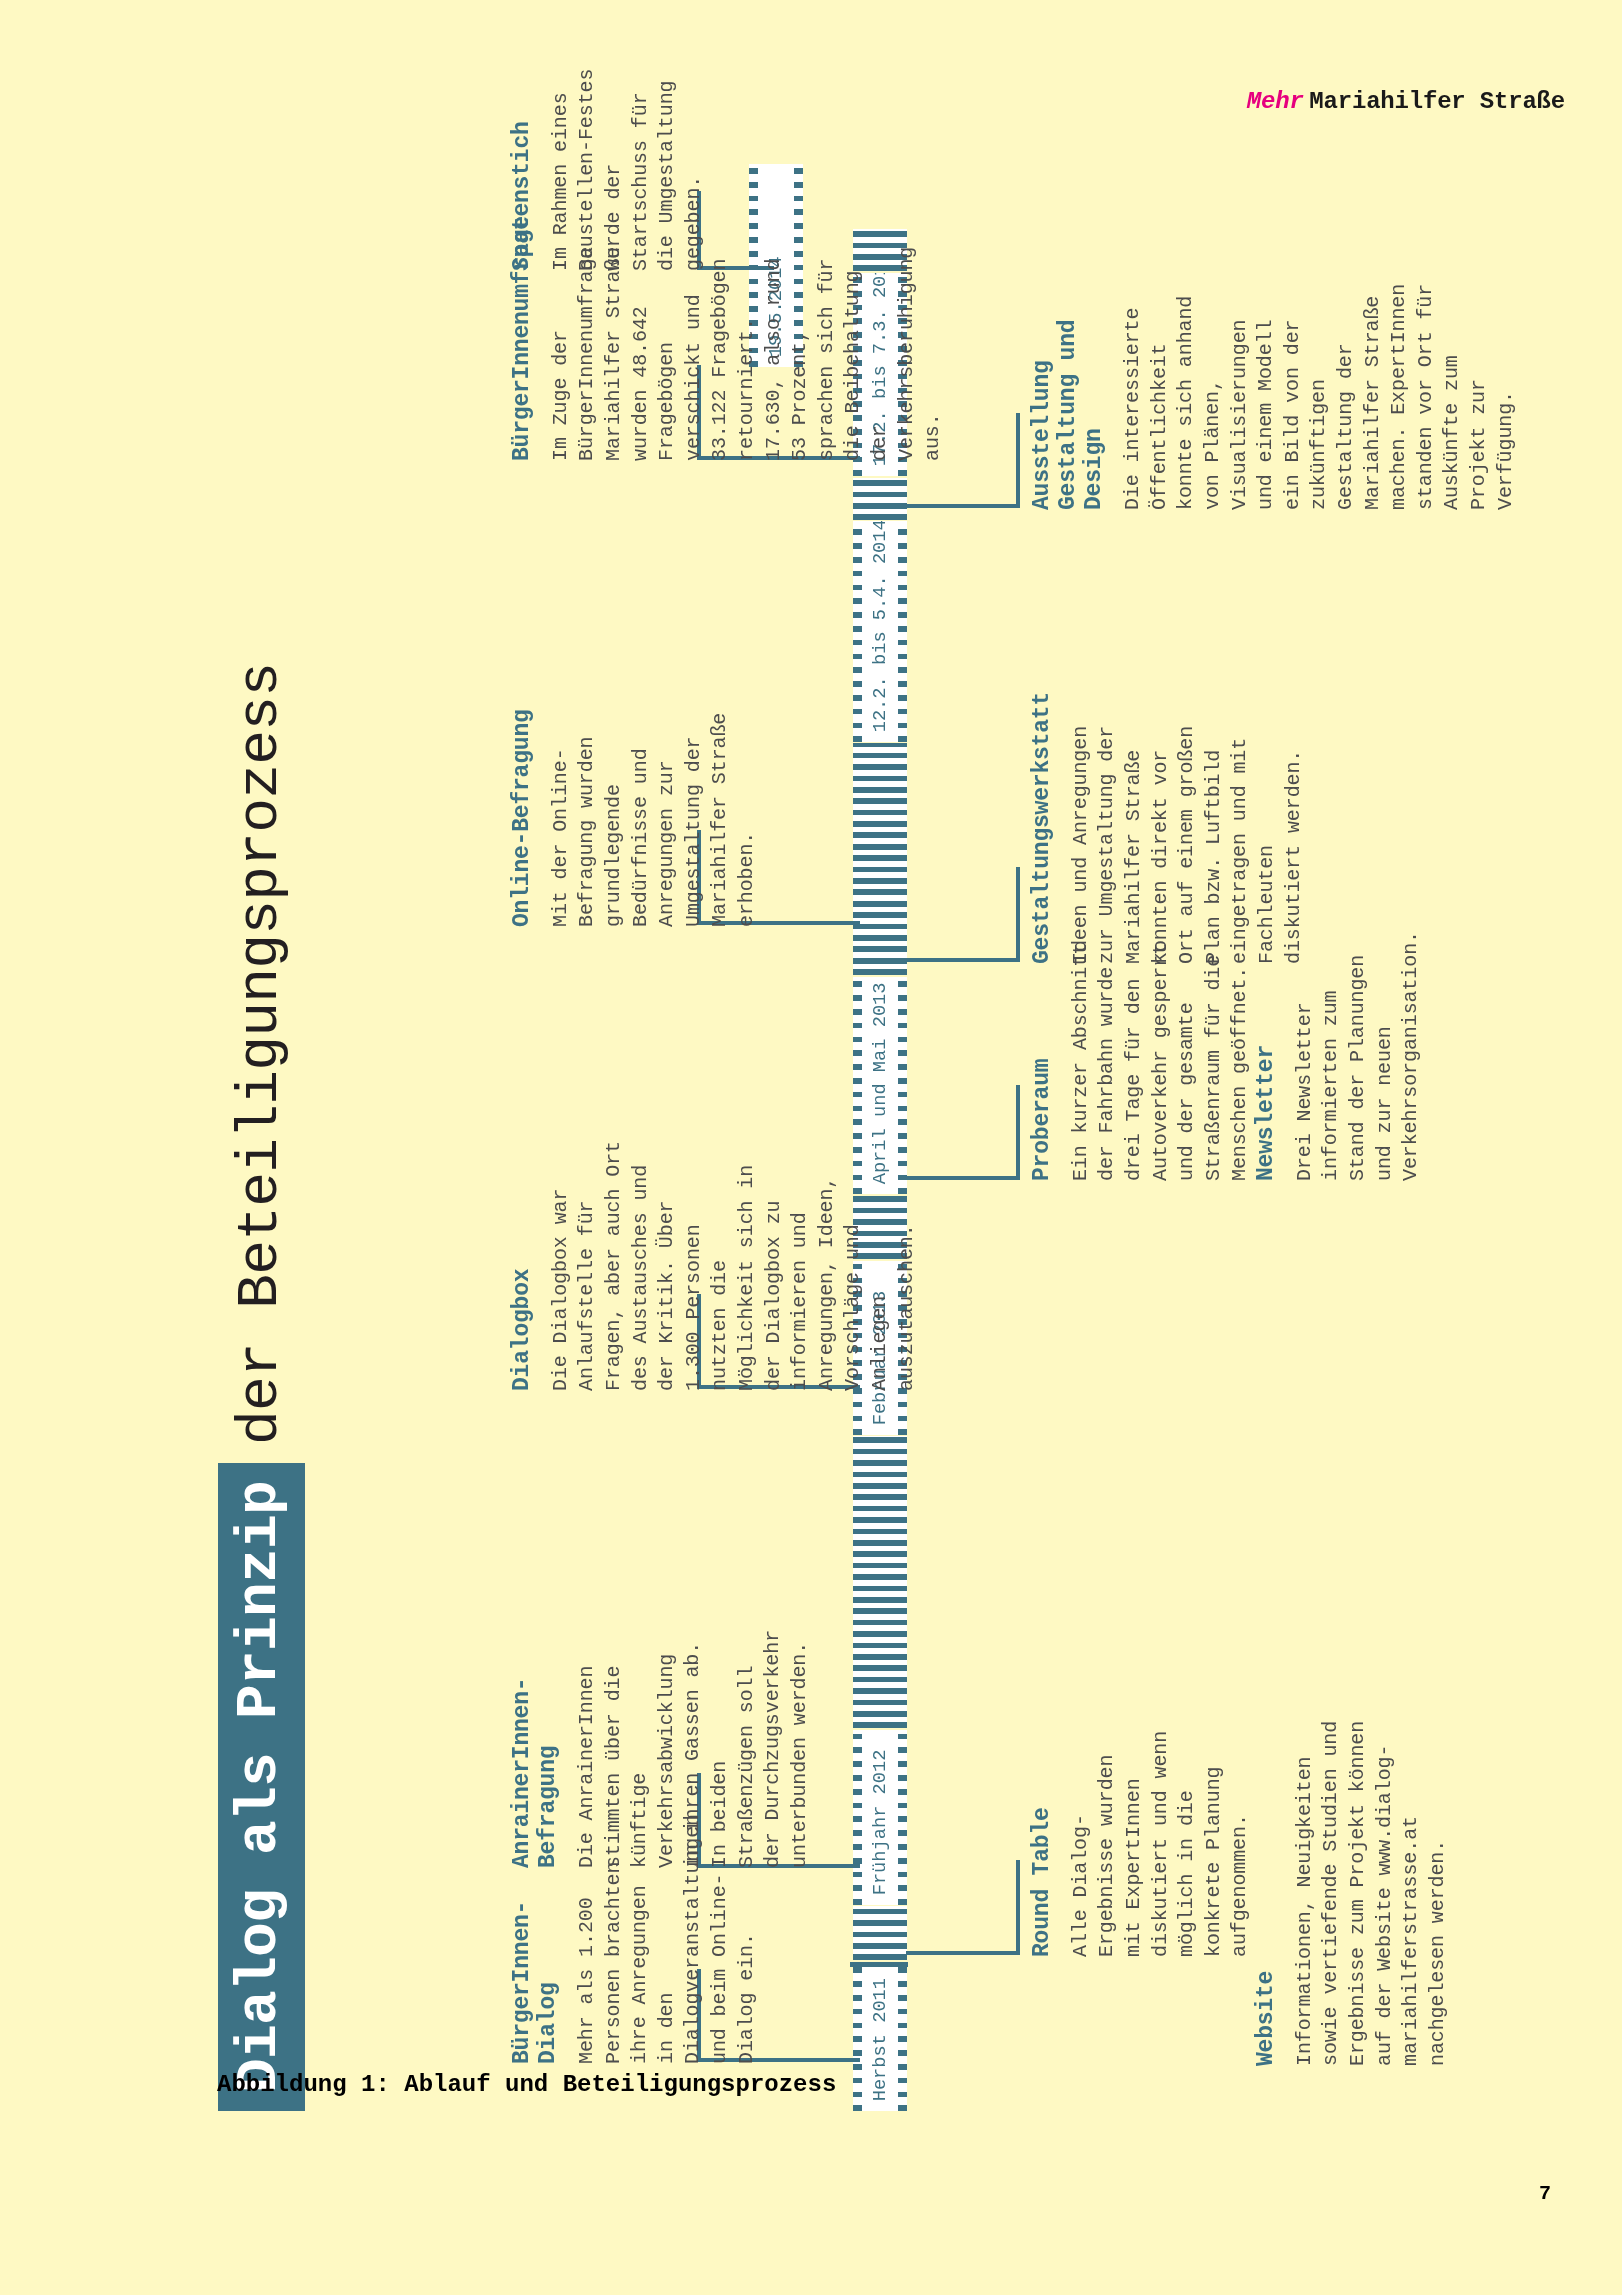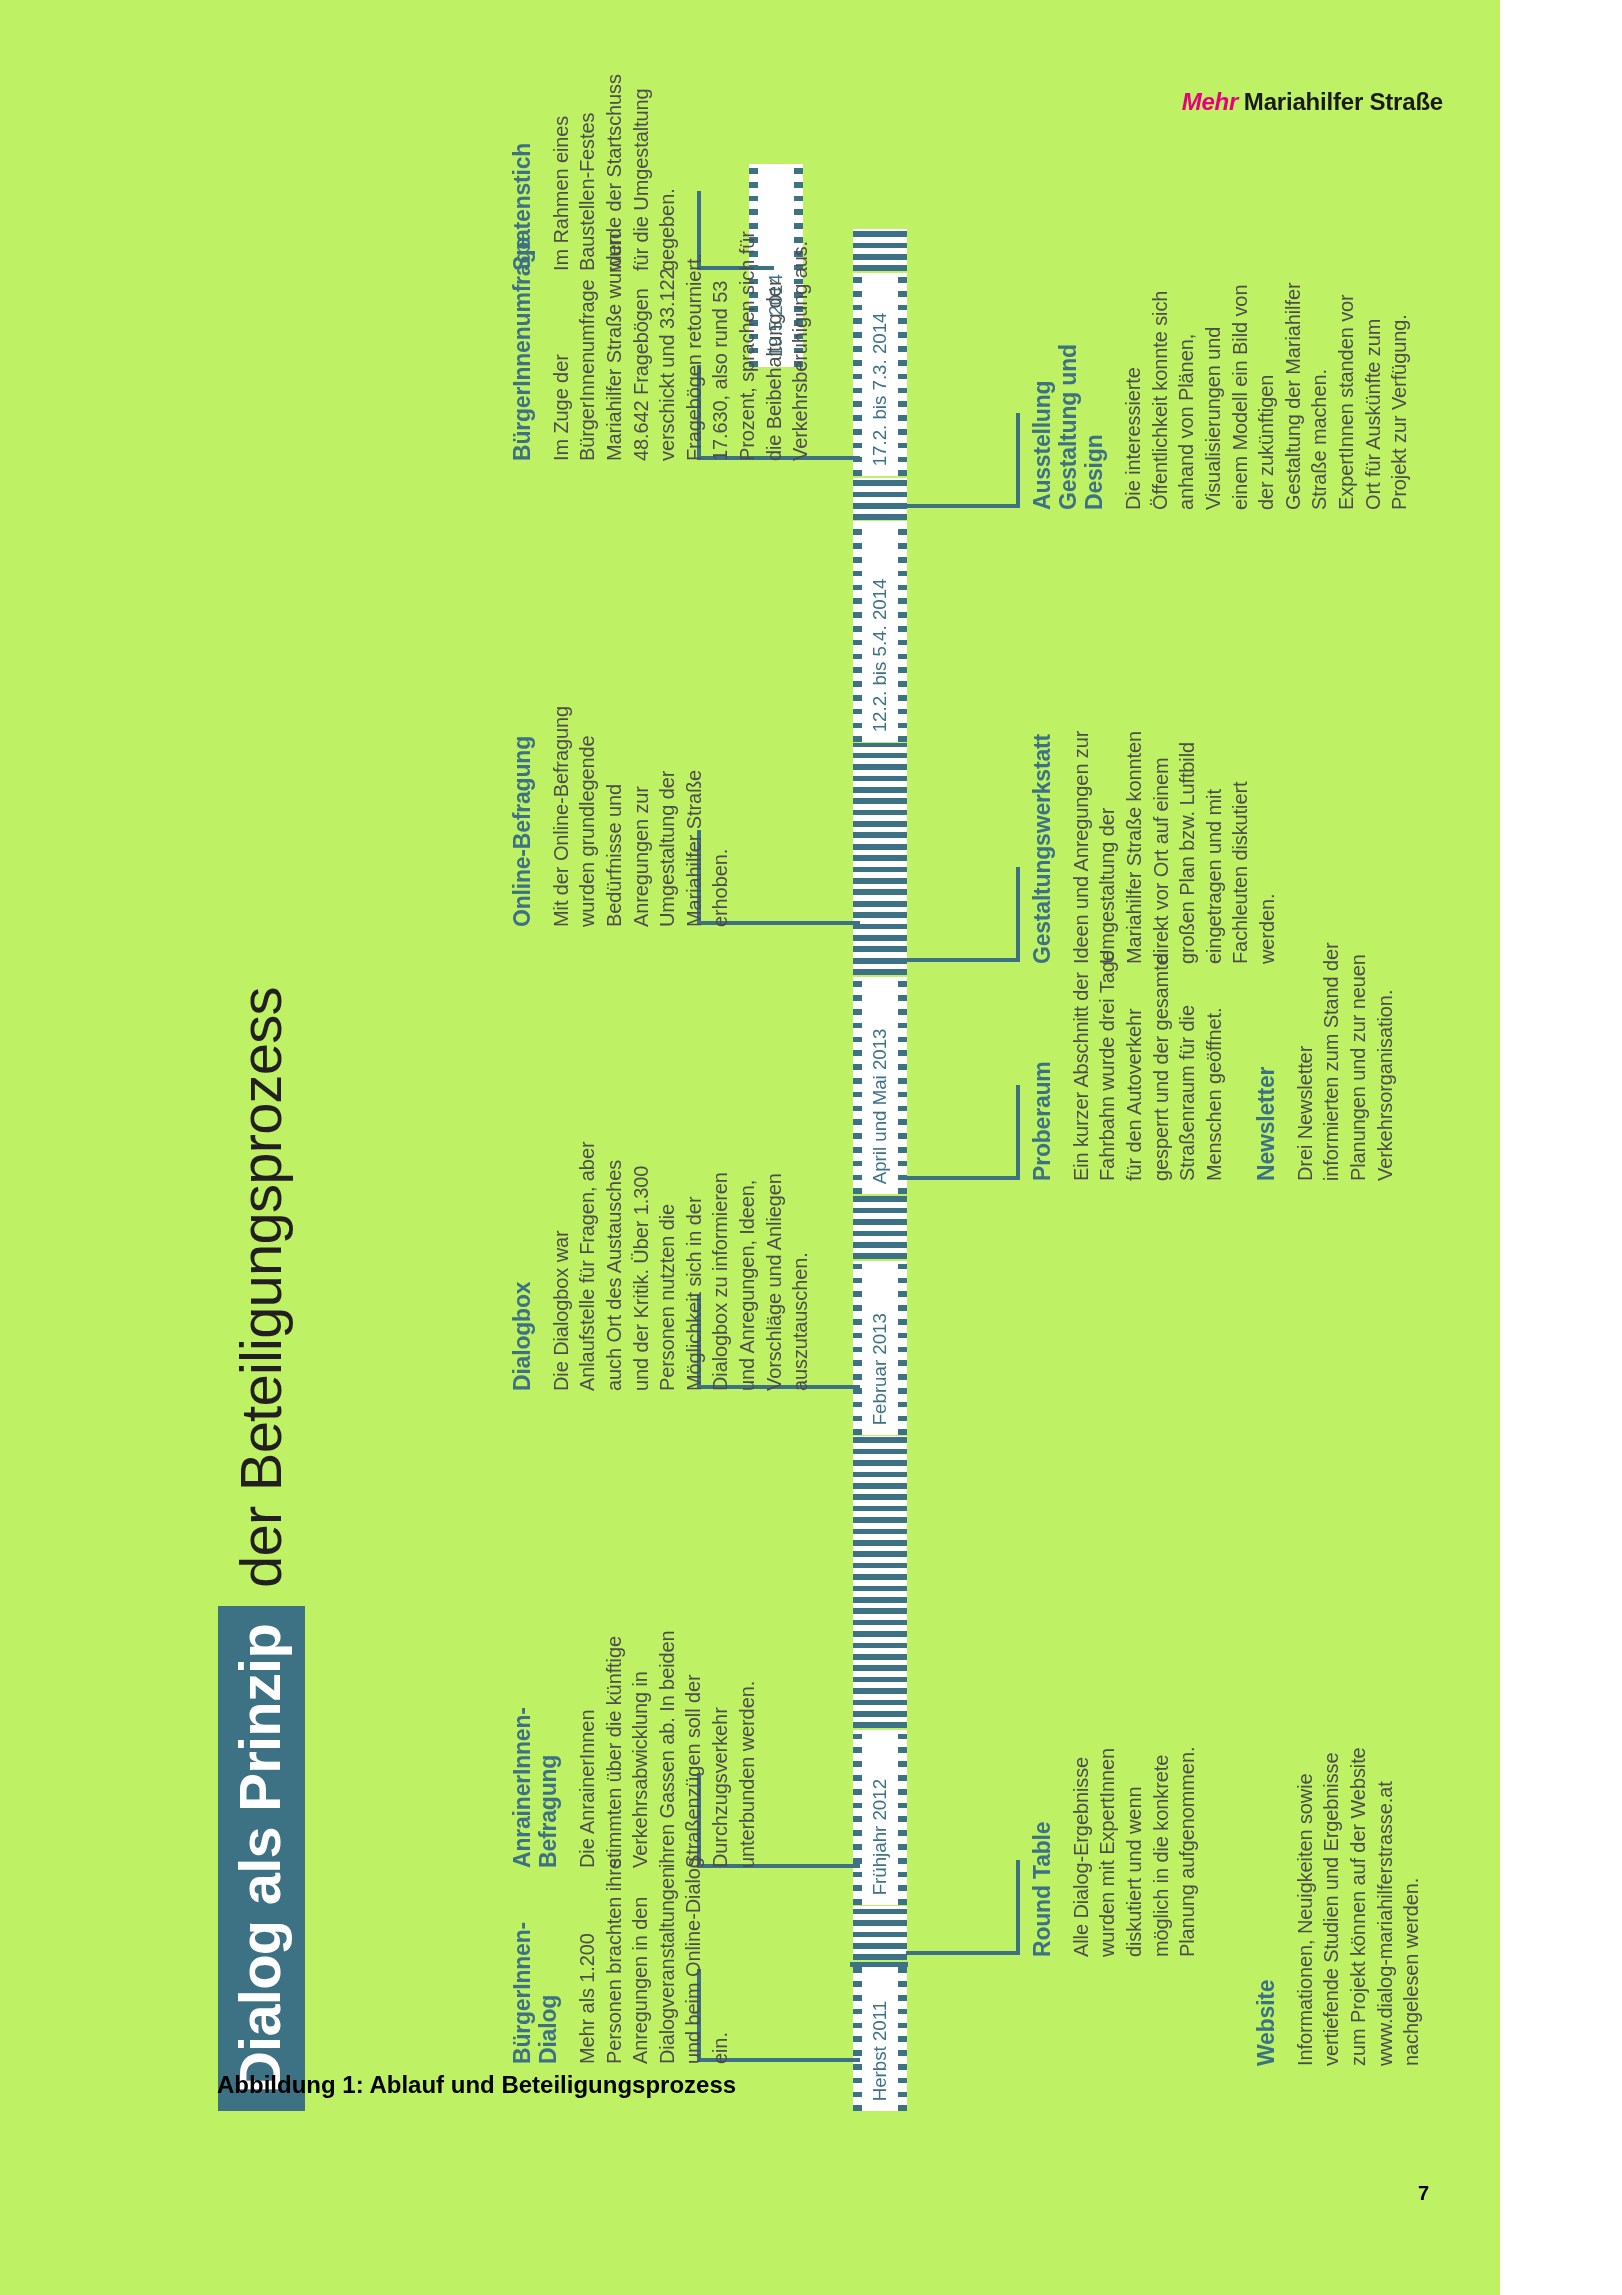--- a/index.html
+++ b/index.html
@@ -9,24 +9,25 @@
     background: #ffffff;
   }
   body {
     font-family: "Liberation Sans", sans-serif;
     color: #231f20;
   }
 
   
   .page {
     position: relative;
-    width: 1500px;
+    width: 1622px;
     height: 2295px;
-    background: #bef264;
+    background: #fef9c3;
     overflow: hidden;
+    font-family: Liberation Mono, monospace;
   }
 
   
   .runhead {
     position: absolute;
     top: 88px;
     right: 57px;
     font-size: 24px;
     font-weight: bold;
     letter-spacing: -0.2px;

